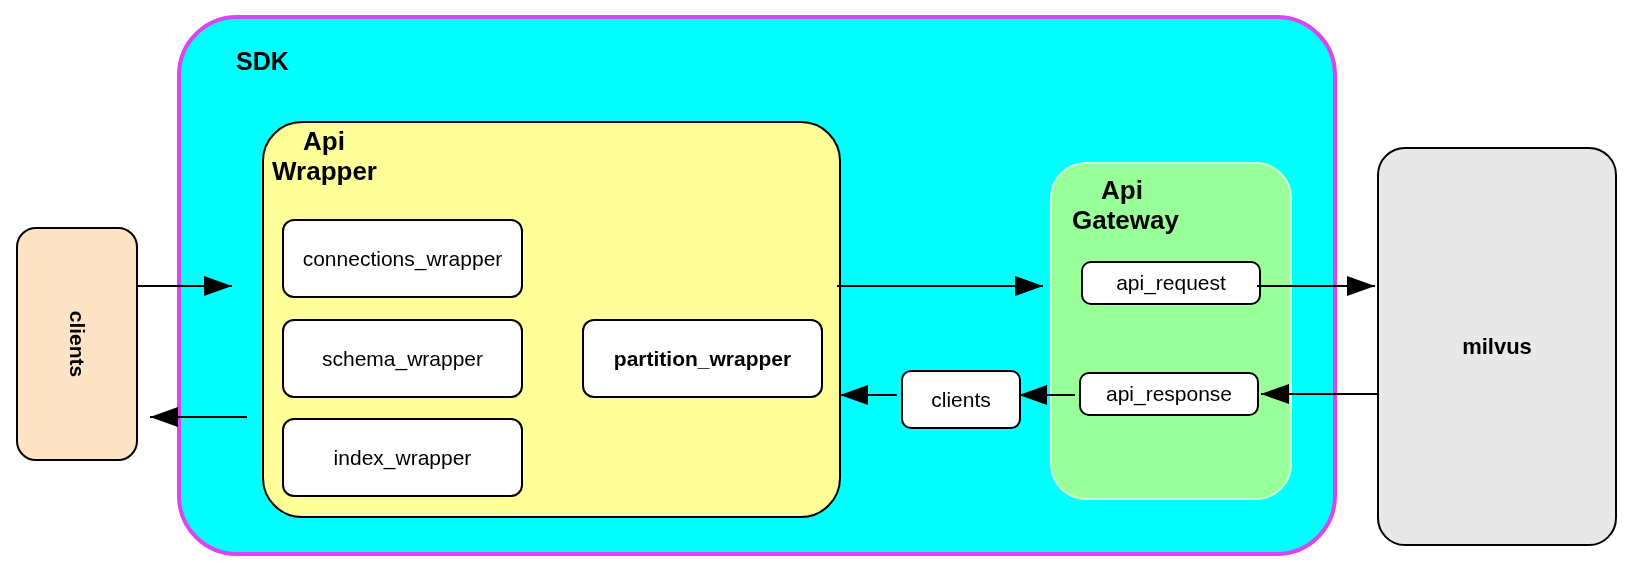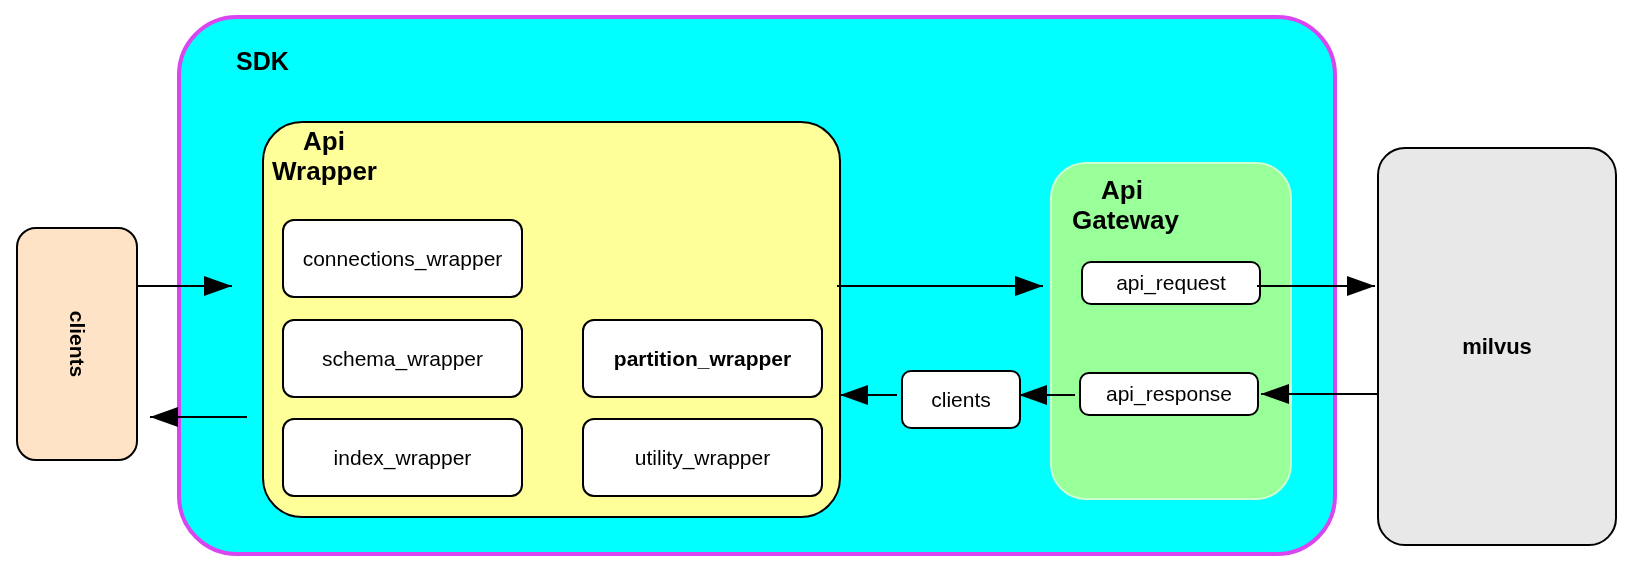--- a/index.html
+++ b/index.html
@@ -71,23 +71,20 @@
       </div>
       <div class="node rounded wrapper-box pos-r2c1">
         <span>schema_wrapper</span>
       </div>
       <div class="node rounded wrapper-box pos-r2c2">
         <span>partition_wrapper</span>
       </div>
       <div class="node rounded wrapper-box pos-r3c1">
         <span>index_wrapper</span>
       </div>
-      <div class="node rounded wrapper-box pos-r3c2">
-        <span>utility_wrapper</span>
-      </div>
     </div>
 
     <div class="node rounded checker">
       <span>clients</span>
     </div>
 
     <div class="node api-gateway" style="background-color: rgb(153, 255, 153);">
       <div class="two-line-label">
         <div>Api</div>
         <div>Gateway</div>

